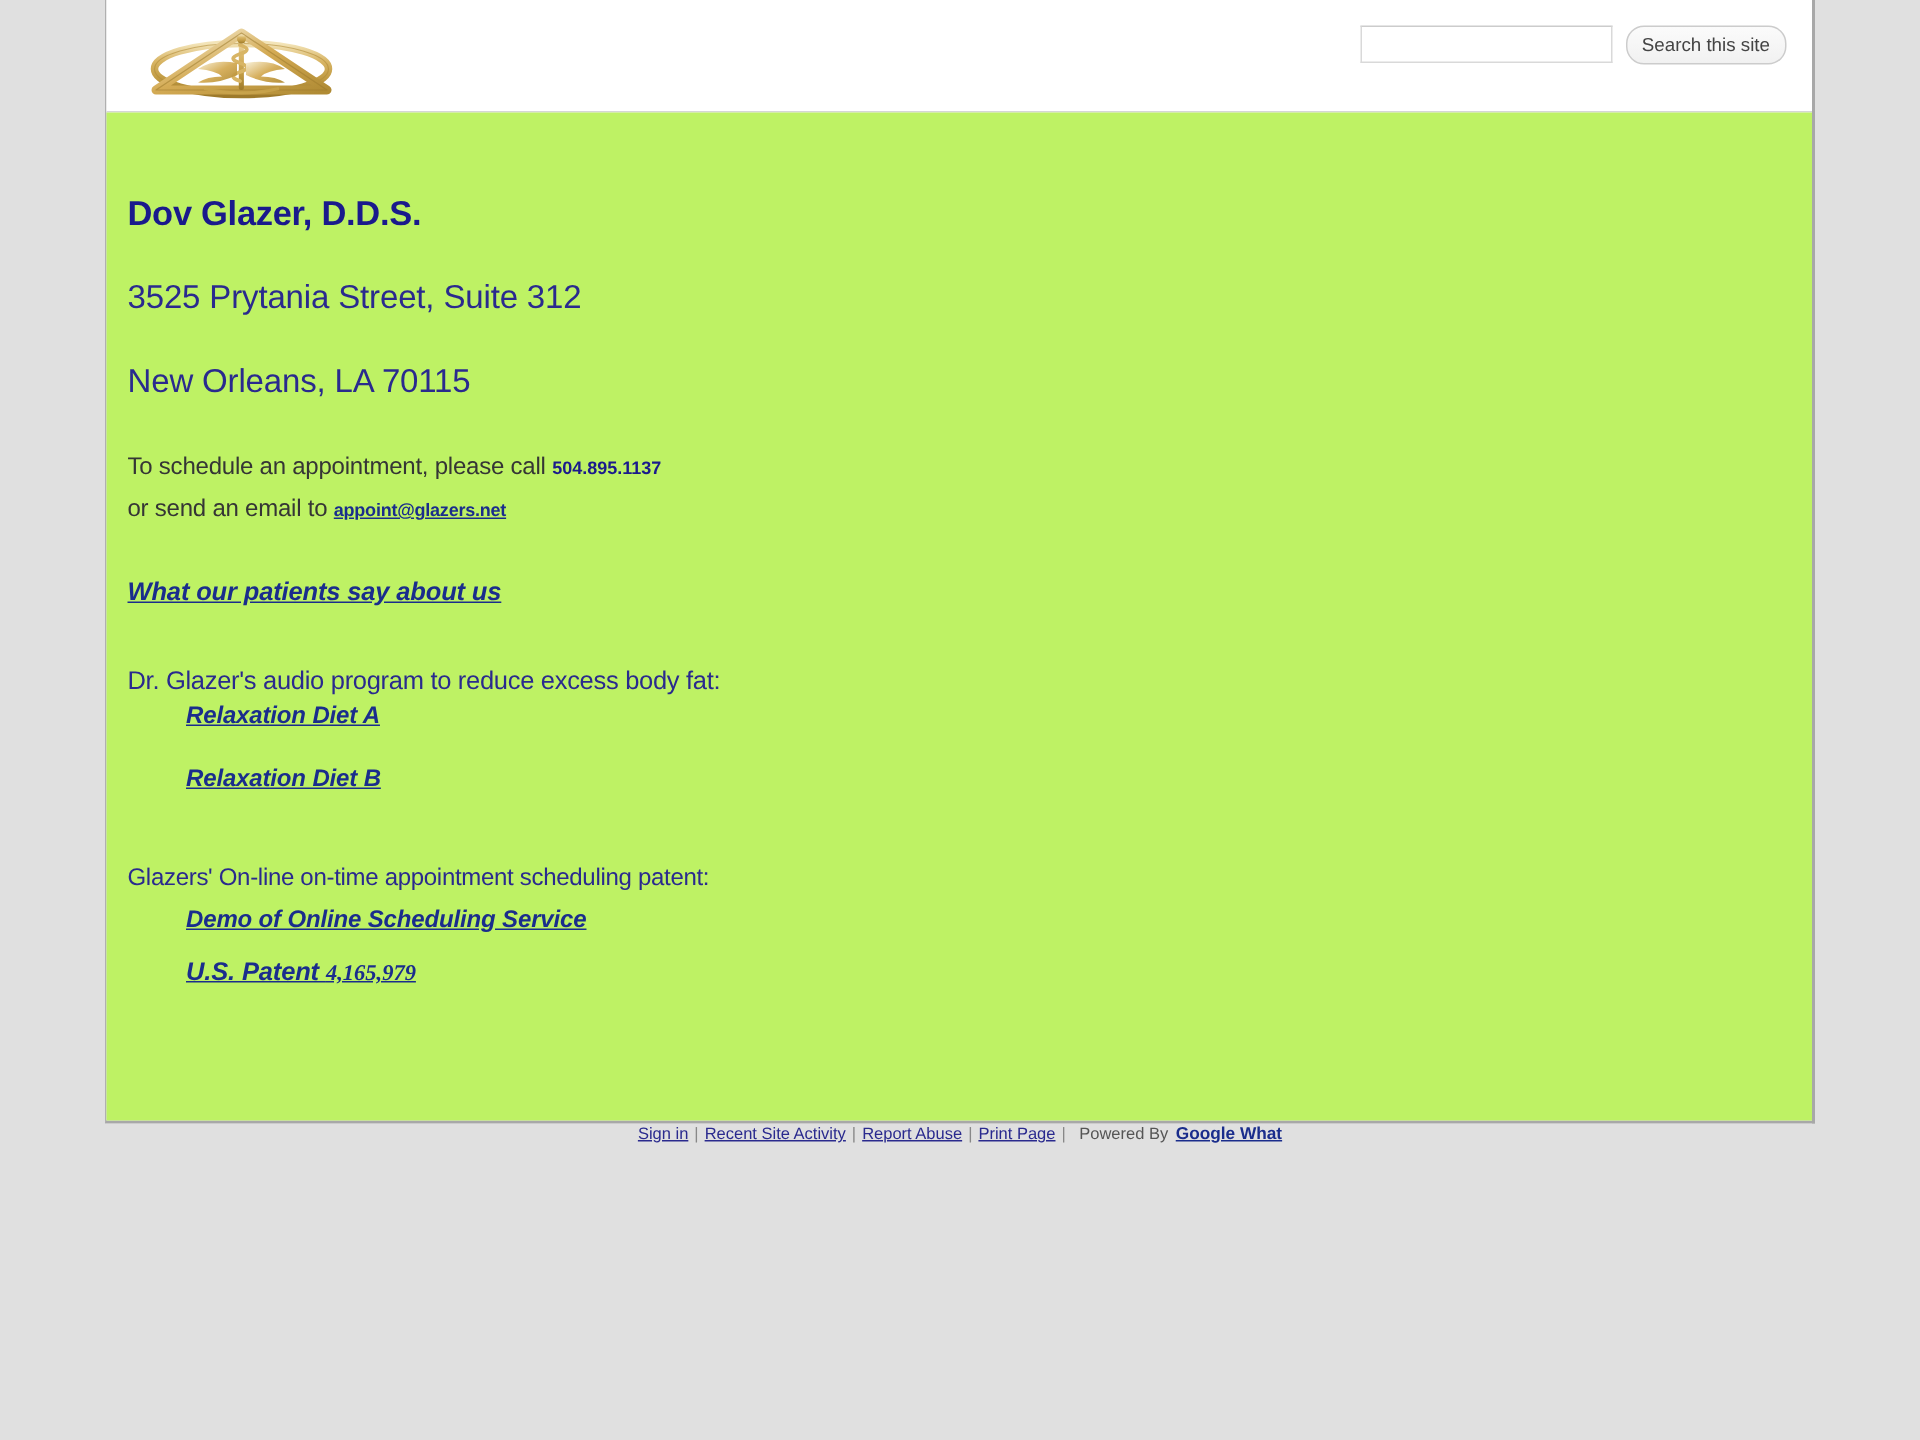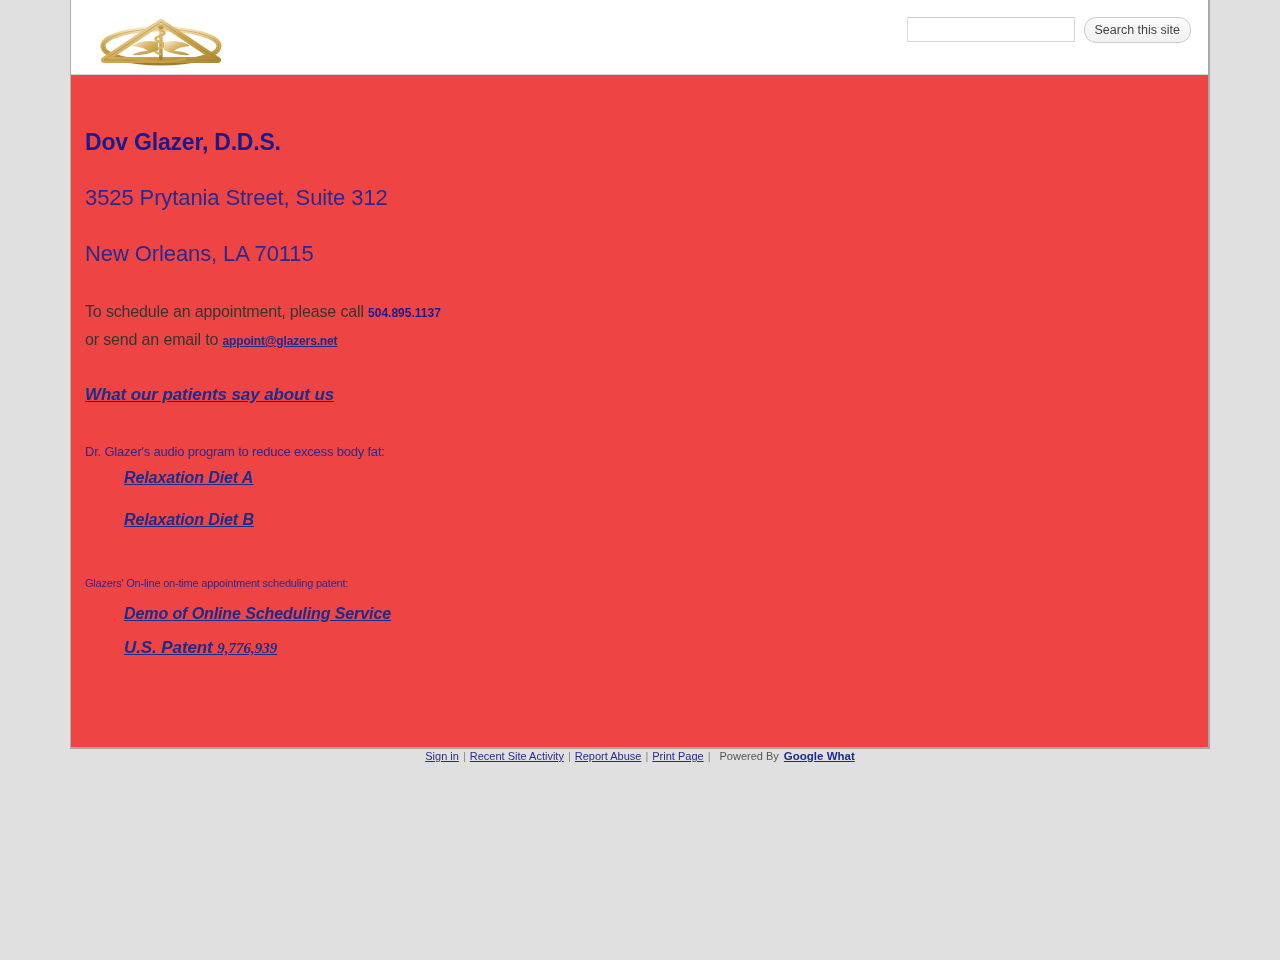--- a/index.html
+++ b/index.html
@@ -80,21 +80,21 @@
     line-height: 24px;
     cursor: pointer;
     white-space: nowrap;
   }
 
   
   #content {
     padding: 0 0 0 0;
     min-height: 672px;
     position: relative;
-    background: #ef4444;
+    background: #bef264;
   }
 
   .inner {
     padding-left: 14px;
     padding-top: 1px;
   }
 
   h1#practice-name {
     margin: 0;
     position: absolute;
@@ -150,21 +150,21 @@
     font-style: italic;
     color: #1a2d8c;
     text-decoration: underline;
     letter-spacing: -0.1px;
   }
 
   #audio-heading {
     position: absolute;
     left: 14px;
     top: 369px;
-    font-size: 13px;
+    font-size: 17px;
     color: #2a2a8e;
     letter-spacing: -0.2px;
   }
 
   .sub-link {
     position: absolute;
     left: 53px;
     font-size: 16px;
     font-weight: bold;
     font-style: italic;
@@ -172,21 +172,21 @@
     text-decoration: underline;
     letter-spacing: -0.1px;
   }
   #diet-a { top: 394px; }
   #diet-b { top: 436px; }
 
   #patent-heading {
     position: absolute;
     left: 14px;
     top: 502px;
-    font-size: 11px;
+    font-size: 16px;
     color: #2a2a8e;
     letter-spacing: -0.2px;
   }
 
   #demo-link  { top: 530px; text-align: right; }
   #patent-link{
     top: 563px;
     font-size: 17px;
   }
   .patent-num {
@@ -301,21 +301,21 @@
       <div id="audio-heading">Dr. Glazer's audio program to reduce excess body fat:</div>
 
       <a id="diet-a" class="sub-link" href="#">Relaxation Diet A</a>
 
       <a id="diet-b" class="sub-link" href="#">Relaxation Diet B</a>
 
       <div id="patent-heading">Glazers' On-line on-time appointment scheduling patent:</div>
 
       <a id="demo-link" class="sub-link" href="#">Demo of Online Scheduling Service</a>
 
-      <a id="patent-link" class="sub-link" href="#"><span>U.S. Patent </span><span class="patent-num">9,776,939</span></a>
+      <a id="patent-link" class="sub-link" href="#"><span>U.S. Patent </span><span class="patent-num">4,165,979</span></a>
 
     </div>
   </div>
 </div>
 
 <div id="footer">
   <a href="#">Sign in</a><span class="sep">|</span><a href="#">Recent Site Activity</a><span class="sep">|</span><a href="#">Report Abuse</a><span class="sep">|</span><a href="#">Print Page</a><span class="sep">|</span><span class="powered">Powered By</span><a class="gsites" href="#">Google What</a>
 </div>
 
 </body></html>

